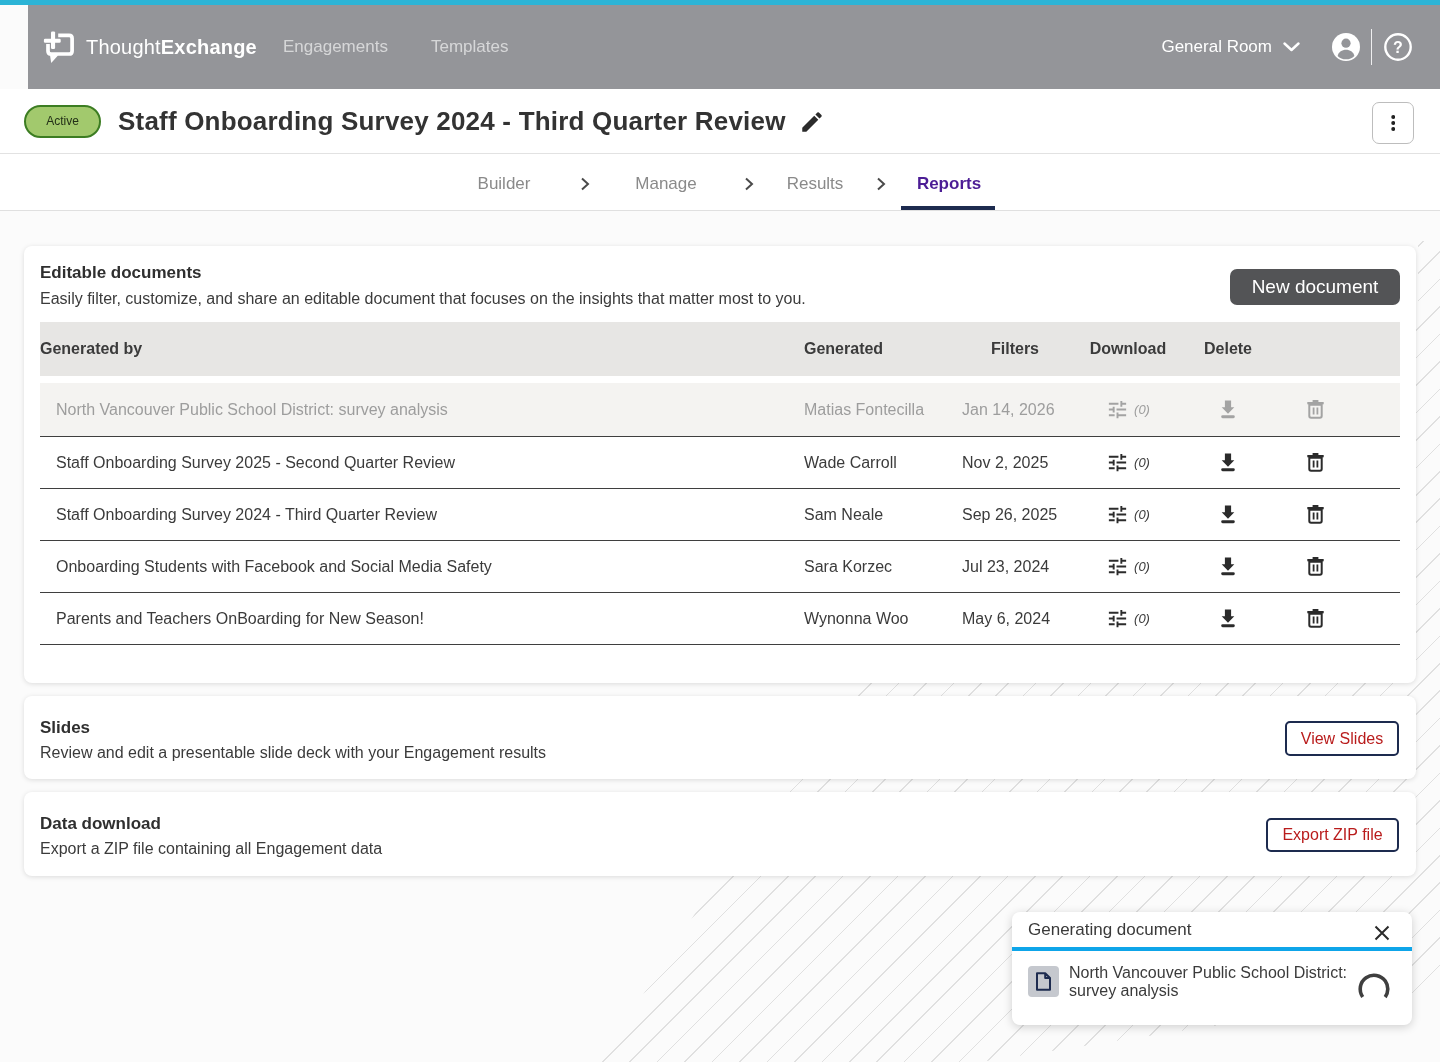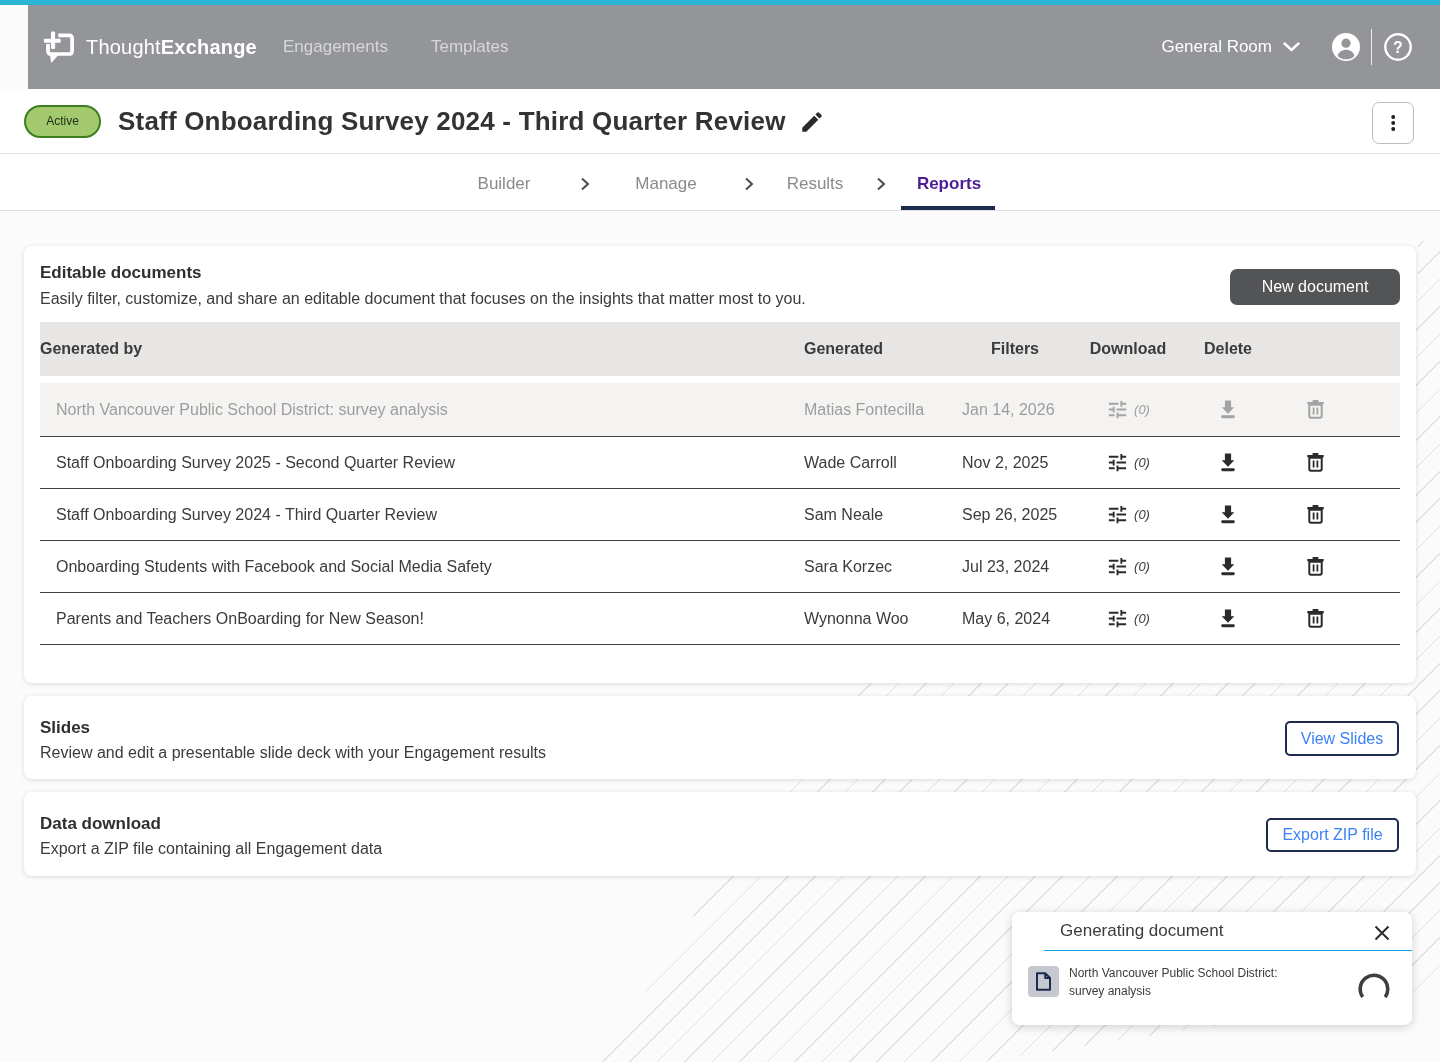--- a/index.html
+++ b/index.html
@@ -34,51 +34,51 @@
 main::before { content:""; position:absolute; inset:0;
   background:repeating-linear-gradient(135deg, rgba(0,0,0,0) 0px, rgba(0,0,0,0) 18.3px, #e0e0e0 18.3px, #e0e0e0 19.4px);
   clip-path:polygon(1418px 30px, 1440px 30px, 1440px 780px, 980px 851px, 600px 851px, 838px 479px, 1418px 100px);
 }
 .card { position:absolute; left:24px; width:1392px; background:#fff; border-radius:8px; box-shadow:0 1px 5px rgba(0,0,0,0.13); }
 .card1 { top:35px; height:437px; }
 .card2 { top:485px; height:83px; }
 .card3 { top:581px; height:84px; }
 .ch1 { position:absolute; left:16px; top:17px; font-size:17px; font-weight:700; color:#2f2f2f; }
 .cd1 { position:absolute; left:16px; top:44px; font-size:16px; color:#3b3b3b; }
-.newdoc { position:absolute; right:16px; top:23px; width:170px; height:36px; background:#535456; color:#fff; font-size:16px; border-radius:7px; display:flex; align-items:center; justify-content:center; }
+.newdoc { position:absolute; right:16px; top:23px; width:170px; height:36px; background:#535456; color:#fff; font-size:19px; border-radius:7px; display:flex; align-items:center; justify-content:center; }
 
 .tbl { position:absolute; left:16px; right:16px; top:76px; }
 .trow { display:grid; grid-template-columns:764px 158px 106px 120px 80px 114px 18px; align-items:center; }
 .thead { height:54px; background:#e7e6e4; font-weight:700; color:#2f2f2f; font-size:15.5px; }
 .trow > div { font-size:16px; color:#3b3b3b; }
 .thead > div { font-weight:700; }
 .c-title { padding-left:16px; }
 .c-center { text-align:center; }
 .row { height:52px; border-bottom:1px solid #3f3f3f; }
 .row.first { height:54px; background:#f4f3f1; margin-top:7px; }
 .row.first > div { color:#9d9d9d; }
 .fcell { display:flex; align-items:center; justify-content:center; gap:5px; }
 .fzero { font-style:italic; font-size:13px; color:#3b3b3b; }
 .row.first .fzero { color:#9d9d9d; }
 .iconbtn { display:flex; align-items:center; justify-content:center; }
 .tcell { position:relative; left:-10px; }
 
 .ch2 { position:absolute; left:16px; top:22px; font-size:17px; font-weight:700; color:#2f2f2f; }
 .cd2 { position:absolute; left:16px; top:48px; font-size:16px; color:#3b3b3b; }
-.obtn { position:absolute; right:17px; border:2px solid #1d2b4f; border-radius:5px; color:#3b82f6; font-size:16px; background:#fff; display:flex; align-items:center; justify-content:center; }
+.obtn { position:absolute; right:17px; border:2px solid #1d2b4f; border-radius:5px; color:#b91c1c; font-size:16px; background:#fff; display:flex; align-items:center; justify-content:center; }
 .viewslides { top:25px; width:114px; height:35px; }
 .exportzip { top:26px; width:133px; height:34px; }
 
 .toast { position:absolute; left:1012px; top:912px; width:400px; height:113px; background:#fff; border-radius:8px; box-shadow:0 2px 10px rgba(0,0,0,0.18); z-index:5; }
-.toasthead { height:39px; border-bottom:1px solid #0ea5e9; display:flex; align-items:center; position:relative;margin-left:32px; }
+.toasthead { height:39px; border-bottom:4px solid #0ea5e9; display:flex; align-items:center; position:relative; }
 .toasthead .tt { margin-left:16px; font-size:17px; color:#3a3a3a; }
 .tclose { position:absolute; right:22px; top:13px; }
 .toastbody { display:flex; align-items:flex-start; padding:13px 16px 0 16px; position:relative; }
 .ficon { width:31px; height:31px; background:#c5c8ce; border-radius:4px; display:flex; align-items:center; justify-content:center; margin-top:2px; }
-.ttext { margin-left:10px; font-size:12px; color:#3b3b3b; line-height:18px; }
+.ttext { margin-left:10px; font-size:16px; color:#3b3b3b; line-height:18px; }
 .spin { position:absolute; right:21px; top:21px; }
 </style>
 </head>
 <body>
 <div class="teal"></div>
 <header>
   <div class="logo">
     <svg width="34" height="36" viewBox="0 0 34 36">
       <path d="M 16.2 6.4 H 27.1 Q 30.1 6.4 30.1 9.4 V 21.9 Q 30.1 25 27.1 25 H 9.2 Q 6 25 6 21.9 V 14.9" fill="none" stroke="#fff" stroke-width="3.7"></path>
       <path d="M 7.9 25.5 L 9.2 34 L 16.2 26.3 Z" fill="#fff"></path>

